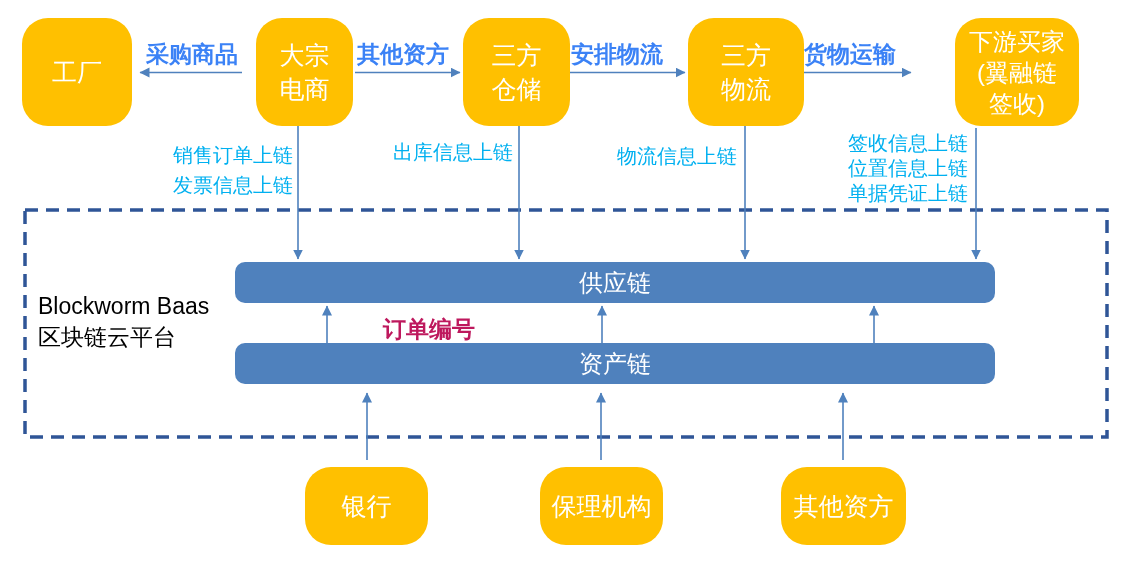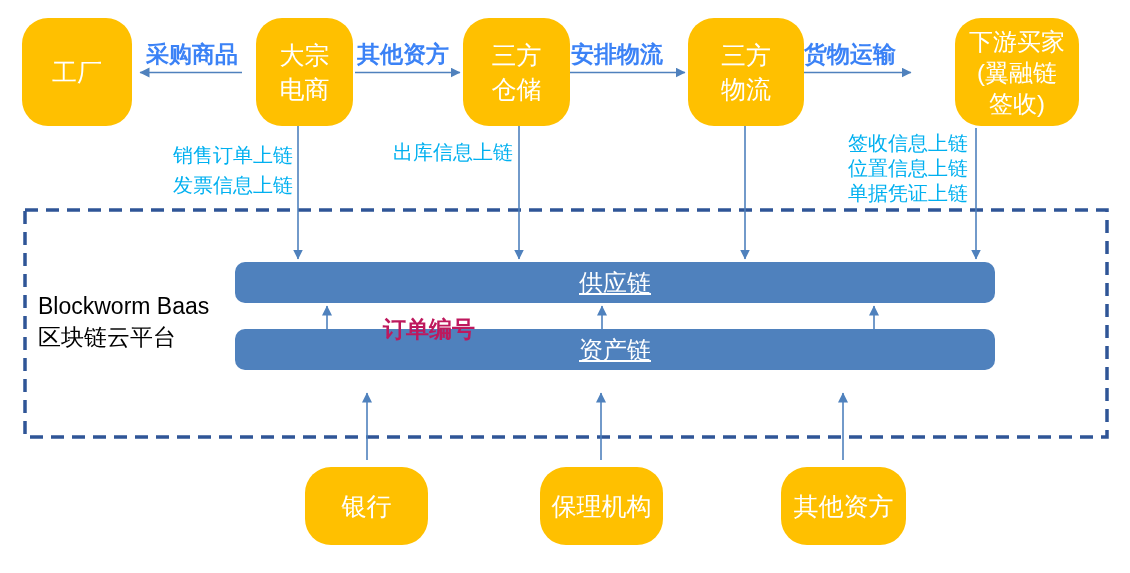--- a/index.html
+++ b/index.html
@@ -41,21 +41,21 @@
     text-align:right;
     white-space:nowrap;
   }
   .bar{
     position:absolute;
     left:235px;width:760px;height:41px;
     background:#4F81BD;
     border-radius:10px;
     color:#ffffff;
     font-size:24px;
-    display:flex;align-items:center;justify-content:center;text-decoration:underline;
+    display:flex;align-items:center;justify-content:center;
   }
   .platform-label{
     position:absolute;
     left:38px;top:291px;
     color:#000000;
     font-size:23px;
     line-height:31px;
     white-space:nowrap;
   }
   .order-label{
@@ -131,33 +131,36 @@
   <div class="flow-label" style="left:571px;width:104px">安排物流</div>
   <div class="flow-label" style="left:804px;width:104px">货物运输</div>
 
   <div class="onchain" style="right:837px;top:140px;line-height:30px">
     <div>销售订单上链</div>
     <div>发票信息上链</div>
   </div>
   <div class="onchain" style="right:617px;top:139px;line-height:26px">
     <div>出库信息上链</div>
   </div>
+  <div class="onchain" style="right:393px;top:143px;line-height:26px">
+    <div>物流信息上链</div>
+  </div>
   <div class="onchain" style="right:162px;top:131px;line-height:25px">
     <div>签收信息上链</div>
     <div>位置信息上链</div>
     <div>单据凭证上链</div>
   </div>
 
   <div class="platform-label">
     <div>Blockworm Baas</div>
     <div>区块链云平台</div>
   </div>
 
   <div class="bar" style="top:262px">供应链</div>
-  <div class="bar" style="top:329px">资产链</div>
+  <div class="bar" style="top:343px">资产链</div>
 
   <div class="order-label">订单编号</div>
 
   <div class="node bottom" style="left:305px;width:123px">
     <div>银行</div>
   </div>
   <div class="node bottom" style="left:540px;width:123px">
     <div>保理机构</div>
   </div>
   <div class="node bottom" style="left:781px;width:125px">

